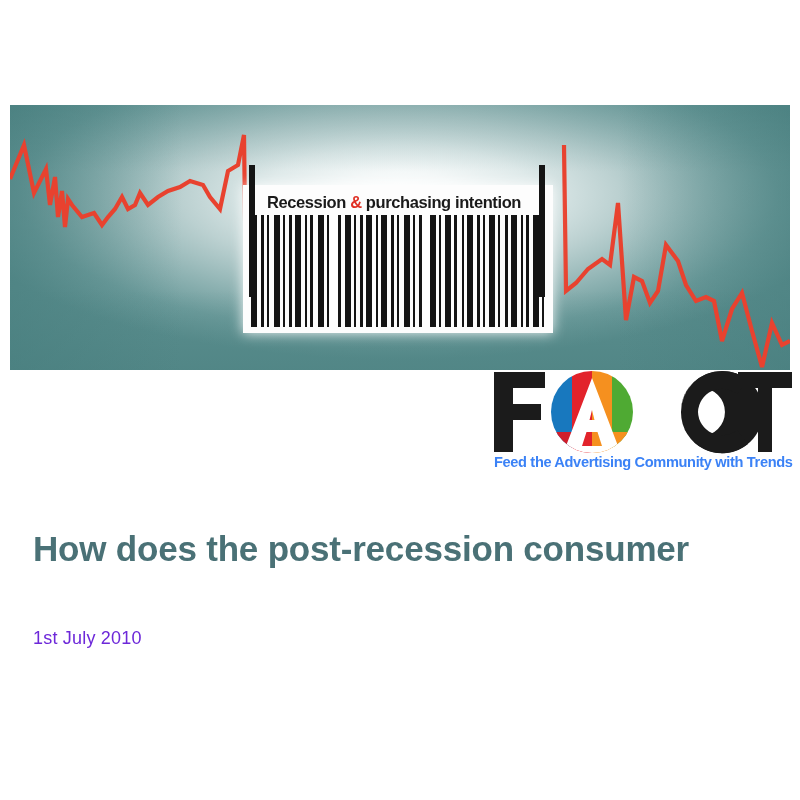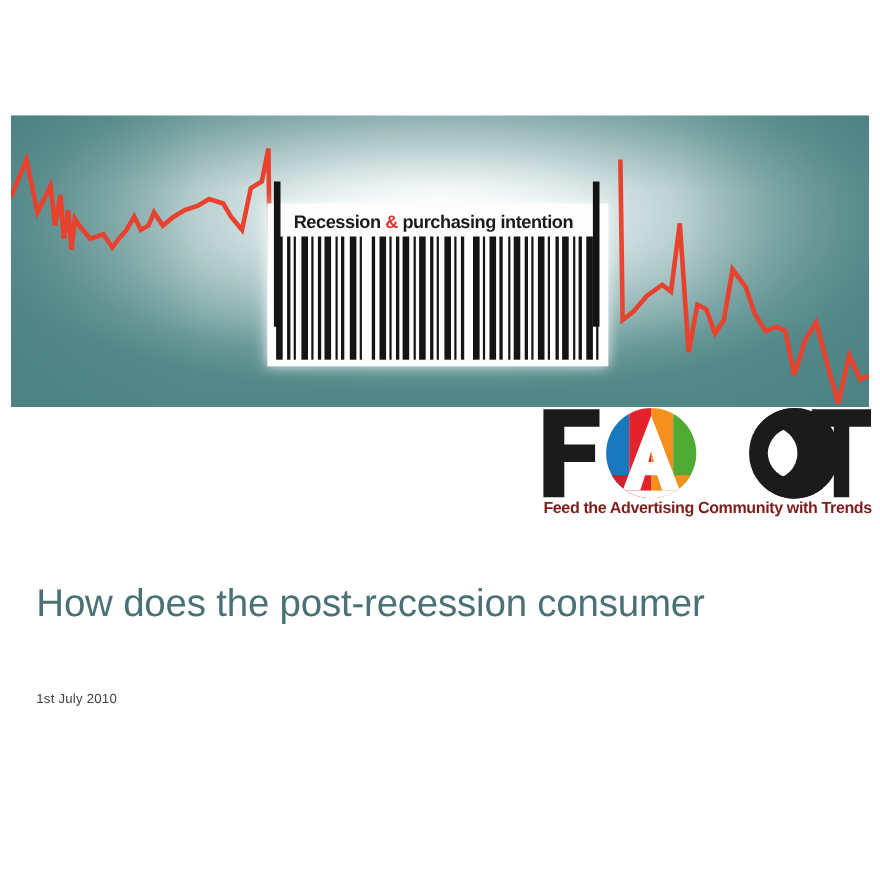--- a/index.html
+++ b/index.html
@@ -110,45 +110,46 @@
   }
   #fact-tagline {
     position: absolute;
     left: 2px;
     top: 84px;
     width: 298px;
     font-family: "Liberation Sans", sans-serif;
     font-weight: bold;
     font-size: 14.6px;
     letter-spacing: -0.35px;
-    color: #7f1d1d;
+    color: #3b82f6;
     white-space: nowrap;
   }
 
   
   #headline {
     position: absolute;
     left: 33px;
     top: 524px;
     width: 730px;
     font-family: "Liberation Sans", sans-serif;
     font-size: 35px;
     line-height: 49px;
     color: #4a7176;
     letter-spacing: -0.2px;
+    font-weight: bold;
   }
   #headline .line { display: block; }
 
   #date-line {
     position: absolute;
     left: 33px;
     top: 628px;
     font-family: "Liberation Sans", sans-serif;
-    font-size: 12px;
-    color: #404040;
+    font-size: 18px;
+    color: #6d28d9;
     letter-spacing: 0.2px;
   }
 </style>
 </head>
 <body>
 
 <div id="hero-banner">
 
   <div class="edge-shade"></div>
 

